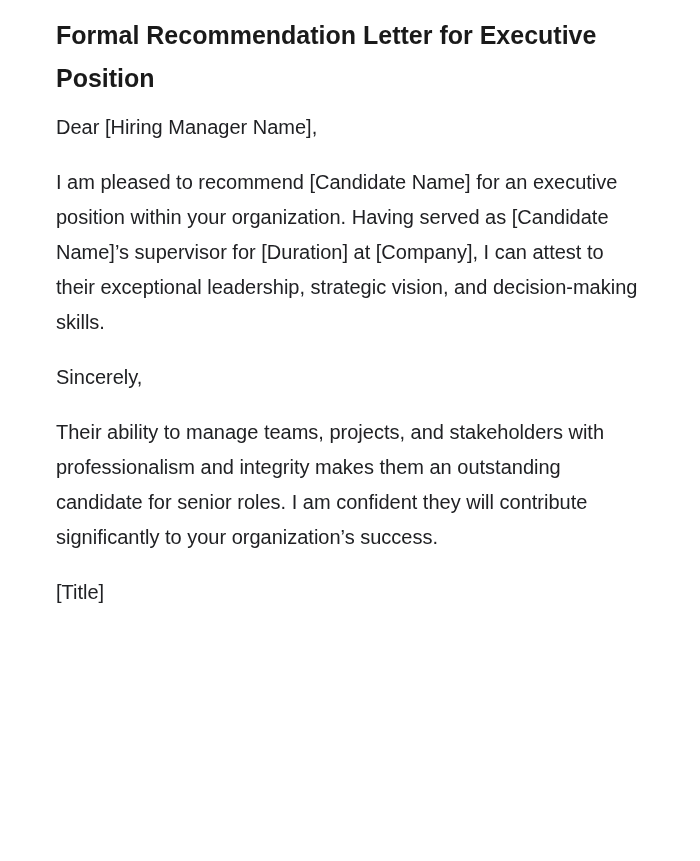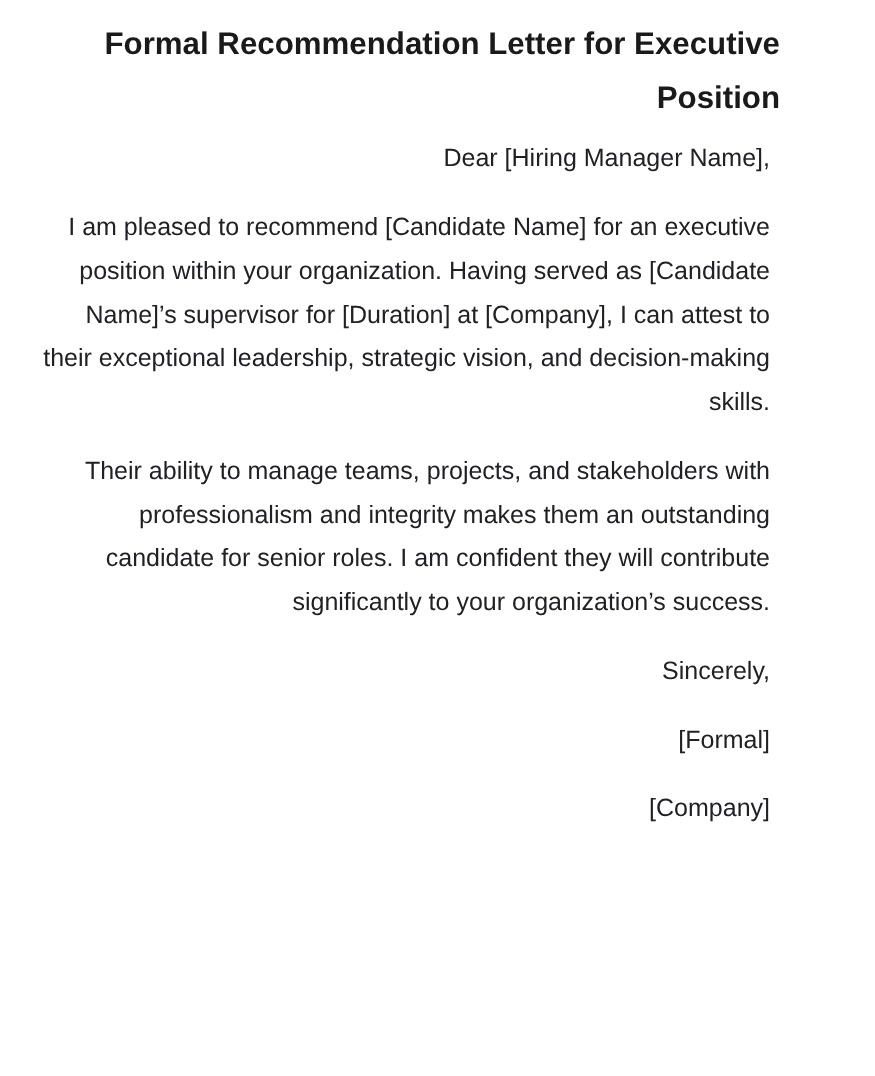--- a/index.html
+++ b/index.html
@@ -5,24 +5,23 @@
   html, body {
     margin: 0;
     padding: 0;
     background: #ffffff;
     width: 700px;
   }
   .page {
     box-sizing: border-box;
     width: 700px;
     min-height: 861px;
-    padding: 14px 60px 40px 24px;
+    padding: 14px 60px 40px 56px;
     font-family: "Liberation Sans", "DejaVu Sans", sans-serif;
     color: #202124;
-    text-align: right;
   }
   .doc-title {
     font-size: 25px;
     line-height: 43px;
     font-weight: 700;
     color: #1a1a1a;
     margin: 0 0 10px 0;
     max-width: 600px;
   }
   .para {
@@ -41,21 +40,20 @@
 <body>
 
 <div class="page">
   <h1 class="doc-title">Formal Recommendation Letter for Executive Position</h1>
 
 
   <p class="para">Dear [Hiring Manager Name],</p>
 
   <p class="para">I am pleased to recommend [Candidate Name] for an executive position within your organization. Having served as [Candidate Name]’s supervisor for [Duration] at [Company], I can attest to their exceptional leadership, strategic vision, and decision-making skills.</p>
 
+  <p class="para">Sincerely,</p>
+
   <p class="para">Their ability to manage teams, projects, and stakeholders with professionalism and integrity makes them an outstanding candidate for senior roles. I am confident they will contribute significantly to your organization’s success.</p>
 
-  <p class="para">Sincerely,</p>
 
+  <p class="para sig">[Title]</p>
 
-  <p class="para sig">[Formal]</p>
-
-  <p class="para sig">[Company]</p>
 </div>
 
 </body></html>

